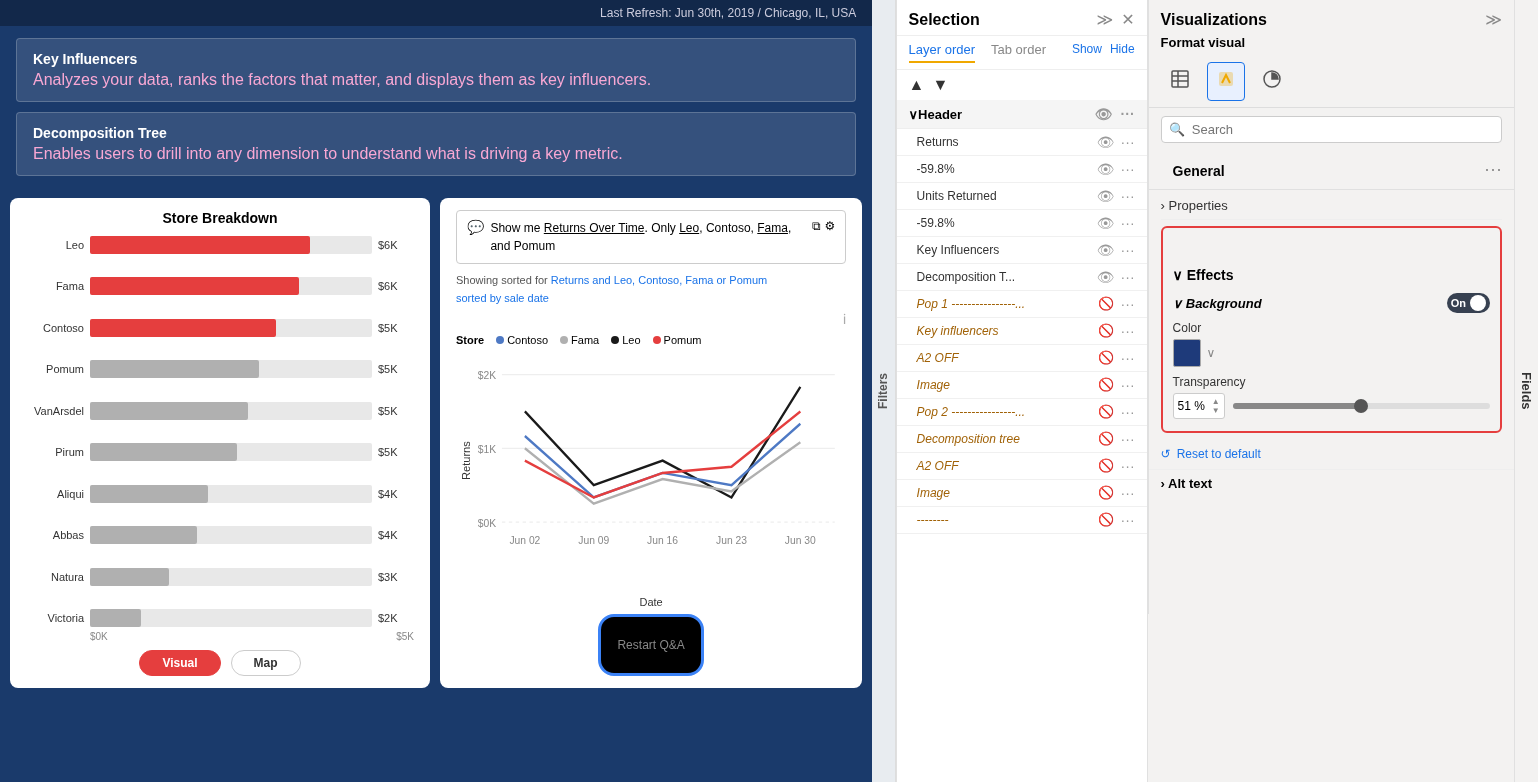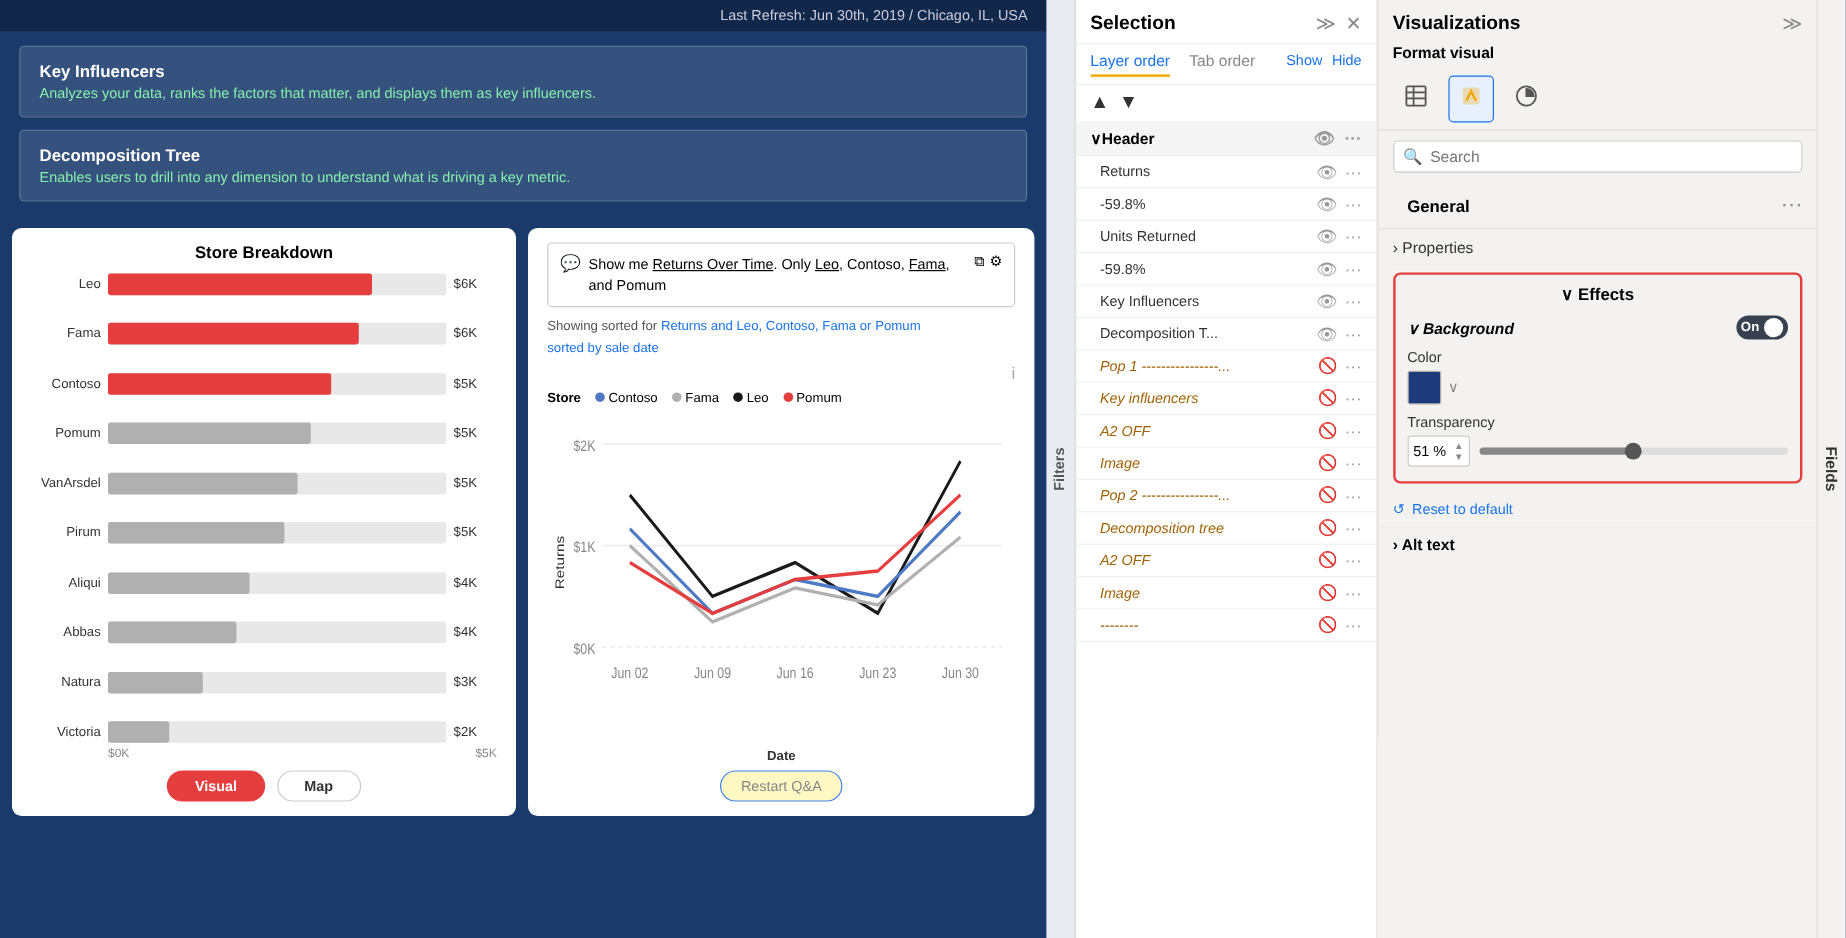--- a/index.html
+++ b/index.html
@@ -4,21 +4,21 @@
   <style>
     * { box-sizing: border-box; margin: 0; padding: 0; }
     body { font-family: 'Segoe UI', Arial, sans-serif; font-size: 13px; background: #f3f2f1; display: flex; width: 1538px; height: 782px; overflow: hidden; }
 
     
     .left-panel { width: 900px; height: 782px; background: #1a3a6b; position: relative; overflow: hidden; }
     .top-bar { background: rgba(0,0,0,0.3); color: #ccd; font-size: 12px; padding: 6px 16px; text-align: right; }
     .card-area { padding: 12px 16px; }
     .info-card { background: rgba(255,255,255,0.12); border-radius: 4px; padding: 12px 16px; margin-bottom: 10px; border: 1px solid rgba(255,255,255,0.2); }
     .info-card h3 { color: #fff; font-size: 14px; font-weight: 700; margin-bottom: 4px; }
-    .info-card p { color: #86efac; font-size: 12px; }
+    .info-card p { color: #f9a8d4; font-size: 16px; }
 
     .charts-row { display: flex; gap: 10px; padding: 0 10px; height: 490px; }
 
     
     .bar-chart-panel { background: #fff; border-radius: 8px; width: 420px; padding: 12px 16px; display: flex; flex-direction: column; }
     .bar-chart-title { font-weight: 700; font-size: 14px; text-align: center; margin-bottom: 10px; }
     .bar-rows { flex: 1; display: flex; flex-direction: column; justify-content: space-between; }
     .bar-row { display: flex; align-items: center; gap: 6px; }
     .bar-label { width: 58px; text-align: right; font-size: 11px; color: #333; }
     .bar-track { flex: 1; background: #e8e8e8; height: 18px; border-radius: 2px; position: relative; }
@@ -34,22 +34,22 @@
     .qa-box { border: 1px solid #ccc; border-radius: 4px; padding: 8px 10px; font-size: 12px; margin-bottom: 8px; display: flex; align-items: flex-start; gap: 6px; }
     .qa-box-text { flex: 1; line-height: 1.5; }
     .qa-box-text span.underline { text-decoration: underline; }
     .qa-icons { display: flex; gap: 4px; }
     .showing { font-size: 11px; color: #555; line-height: 1.6; }
     .showing a { color: #1a73e8; text-decoration: none; }
     .chart-info-row { display: flex; justify-content: flex-end; padding: 2px 0; }
     .legend-row { display: flex; gap: 12px; font-size: 11px; align-items: center; margin: 4px 0; }
     .legend-dot { width: 8px; height: 8px; border-radius: 50%; display: inline-block; margin-right: 3px; }
     .svg-chart { flex: 1; }
-    .x-axis-label { text-align: center; font-size: 11px; font-weight: 700; color: #333; }
-    .restart-btn { margin: 6px auto 0; display: block; background: #fef9c3; border: 1px solid #3b82f6; border-radius: 16px; padding: 5px 16px; font-size: 12px; color: #888; cursor: pointer; }
+    .x-axis-label { text-align: center; font-size: 11px; font-weight: 400; color: #333; }
+    .restart-btn { margin: 6px auto 0; display: block; background: #000000; border: 3px solid #3b82f6; border-radius: 16px; padding: 21px 16px; font-size: 12px; color: #888; cursor: pointer; }
 
     
     .mid-panel { width: 260px; height: 782px; background: #fff; border-left: 1px solid #e0e0e0; border-right: 1px solid #e0e0e0; display: flex; flex-direction: column; }
     .mid-header { display: flex; align-items: center; justify-content: space-between; padding: 10px 12px 6px; border-bottom: 1px solid #eee; }
     .mid-title { font-size: 16px; font-weight: 700; }
     .mid-header-icons { display: flex; gap: 8px; align-items: center; color: #888; font-size: 16px; }
     .mid-tabs { display: flex; padding: 6px 12px; gap: 16px; border-bottom: 1px solid #eee; }
     .mid-tab { font-size: 13px; color: #888; cursor: pointer; padding-bottom: 4px; }
     .mid-tab.active { color: #1a73e8; border-bottom: 2px solid #f0a800; }
     .mid-controls { display: flex; align-items: center; gap: 8px; padding: 6px 12px; }
@@ -77,21 +77,21 @@
     .search-box input { border: none; outline: none; font-size: 13px; flex: 1; background: transparent; }
     .section-label { font-size: 14px; font-weight: 700; padding: 8px 12px 4px; }
     .section-more { color: #888; font-size: 18px; cursor: pointer; }
     .section-row { display: flex; align-items: center; justify-content: space-between; padding: 4px 12px; }
     .prop-section { padding: 0 12px; }
     .prop-row { display: flex; align-items: center; justify-content: space-between; padding: 6px 0; border-bottom: 1px solid #eee; cursor: pointer; }
     .prop-row-label { font-size: 13px; color: #333; }
 
     
     .effects-section { border: 2px solid #e53e3e; border-radius: 6px; margin: 6px 12px; padding: 8px 10px; }
-    .effects-header { display: flex; align-items: center; justify-content: center; margin-bottom: 6px; }
+    .effects-header { display: flex; align-items: center; justify-content: flex-start; margin-bottom: 6px; margin-top: 31px; }
     .effects-title { font-size: 14px; font-weight: 700; }
     .background-row { display: flex; align-items: center; justify-content: space-between; padding: 4px 0; }
     .background-label { font-size: 13px; font-weight: 600; font-style: italic; }
     .toggle-on { background: #374151; border-radius: 12px; padding: 2px 4px; display: flex; align-items: center; gap: 4px; font-size: 11px; color: #fff; font-weight: 600; cursor: pointer; }
     .toggle-circle { width: 16px; height: 16px; background: #fff; border-radius: 50%; }
     .toggle-on .on-label { font-size: 11px; }
     .color-row { padding: 4px 0; }
     .color-label { font-size: 12px; color: #333; margin-bottom: 4px; }
     .color-picker { display: flex; align-items: center; gap: 6px; }
     .color-swatch { width: 28px; height: 28px; background: #1e3a7a; border: 1px solid #aaa; border-radius: 2px; cursor: pointer; }

